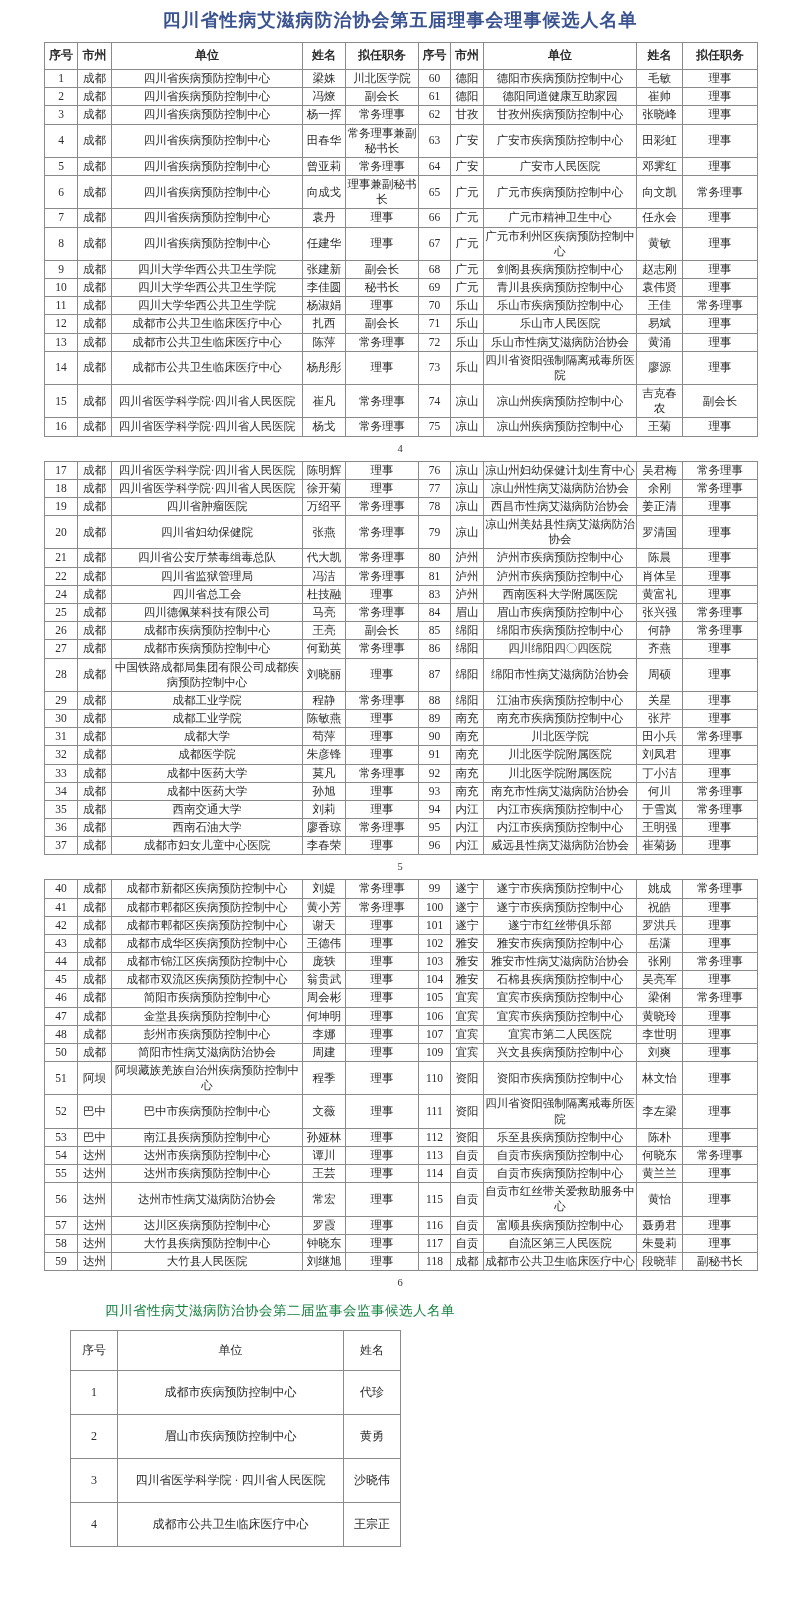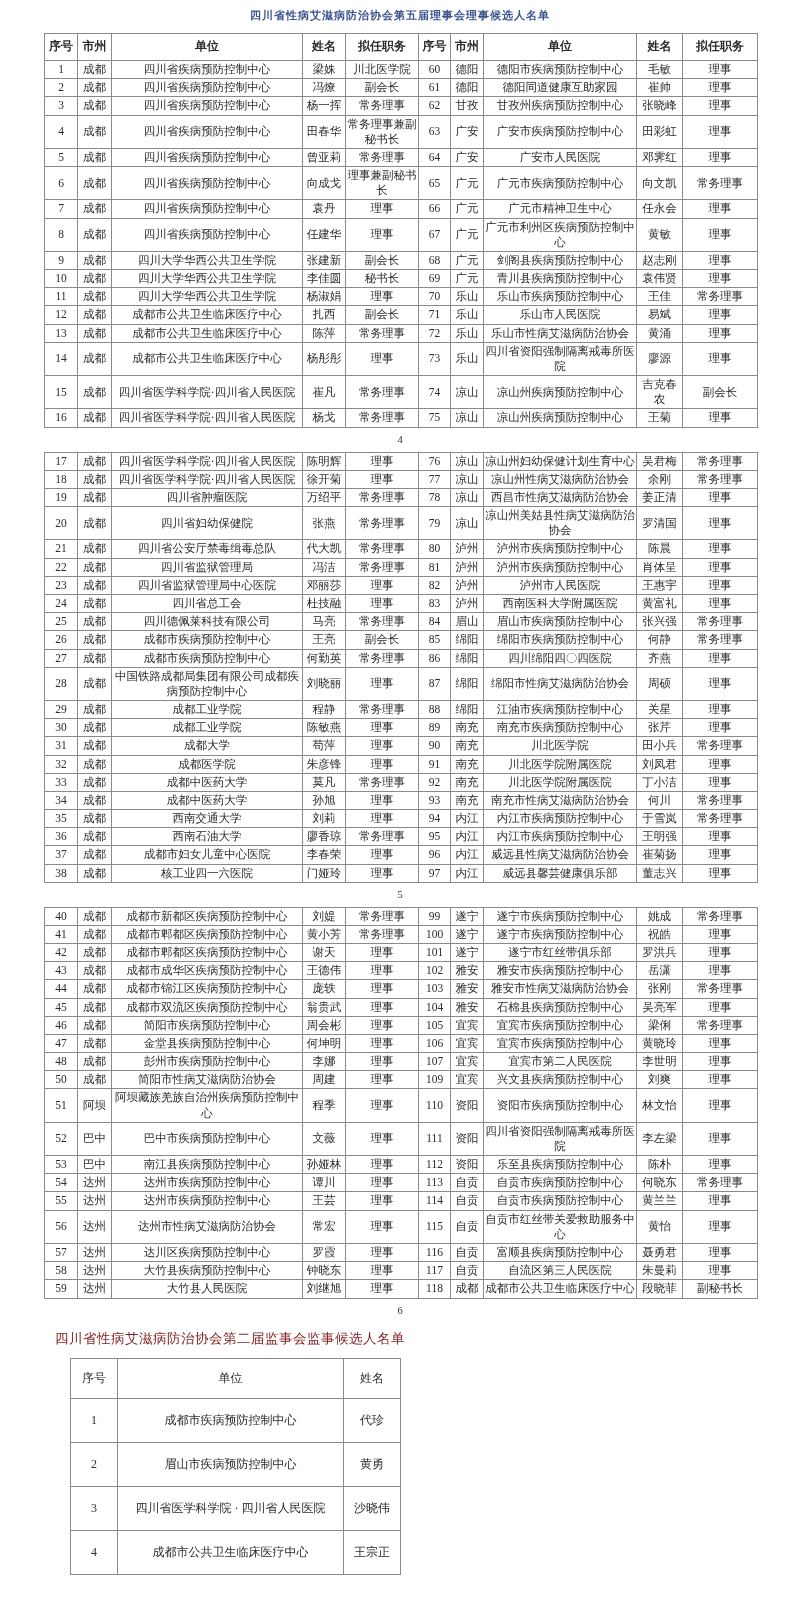--- a/index.html
+++ b/index.html
@@ -6,21 +6,21 @@
   body{
     width:800px;height:1624px;
     font-family:"Liberation Serif","DejaVu Serif",serif;
     color:#2b2b2b;
     -webkit-font-smoothing:antialiased;
   }
   .doc{padding-top:8px;}
   .title1{
     margin:0 0 10px 0;
     text-align:center;
-    font-size:11px;
+    font-size:18px;
     font-weight:bold;
     letter-spacing:1px;
     color:#3a5390;
   }
   table.ctable{
     border-collapse:collapse;
     table-layout:fixed;
     width:713px;
     margin-left:44px;
     font-size:11.5px;
@@ -43,25 +43,25 @@
     text-align:center;
     font-size:10.5px;
     color:#333;
     margin:6px 0 7px 0;
     font-family:"Liberation Serif","DejaVu Serif",serif;
   }
   .title2{
     margin:14px 0 10px 0;
     width:400px;
     margin-left:55px;
-    text-align:left;
+    text-align:right;
     font-size:13.5px;
     font-weight:normal;
     letter-spacing:0.5px;
-    color:#7f1d1d;
+    color:#15803d;
   }
   table.stable{
     border-collapse:collapse;
     table-layout:fixed;
     width:330px;
     margin-left:70px;
     font-size:12px;
   }
   table.stable th, table.stable td{
     border:1px solid #8a8a8a;
@@ -383,32 +383,20 @@
           <td>四川省监狱管理局</td>
           <td>冯洁</td>
           <td>常务理事</td>
           <td>81</td>
           <td>泸州</td>
           <td>泸州市疾病预防控制中心</td>
           <td>肖体呈</td>
           <td>理事</td>
         </tr>
         <tr>
-          <td>23</td>
-          <td>成都</td>
-          <td>四川省监狱管理局中心医院</td>
-          <td>邓丽莎</td>
-          <td>理事</td>
-          <td>82</td>
-          <td>泸州</td>
-          <td>泸州市人民医院</td>
-          <td>王惠宇</td>
-          <td>理事</td>
-        </tr>
-        <tr>
           <td>24</td>
           <td>成都</td>
           <td>四川省总工会</td>
           <td>杜技融</td>
           <td>理事</td>
           <td>83</td>
           <td>泸州</td>
           <td>西南医科大学附属医院</td>
           <td>黄富礼</td>
           <td>理事</td>
@@ -560,32 +548,20 @@
         <tr>
           <td>37</td>
           <td>成都</td>
           <td>成都市妇女儿童中心医院</td>
           <td>李春荣</td>
           <td>理事</td>
           <td>96</td>
           <td>内江</td>
           <td>威远县性病艾滋病防治协会</td>
           <td>崔菊扬</td>
-          <td>理事</td>
-        </tr>
-        <tr>
-          <td>38</td>
-          <td>成都</td>
-          <td>核工业四一六医院</td>
-          <td>门娅玲</td>
-          <td>理事</td>
-          <td>97</td>
-          <td>内江</td>
-          <td>威远县馨芸健康俱乐部</td>
-          <td>董志兴</td>
           <td>理事</td>
         </tr>
       </tbody>
   </table>
 
   <div class="pagenum">5</div>
 
   <table class="ctable">
     <colgroup>
       <col style="width:33px">

